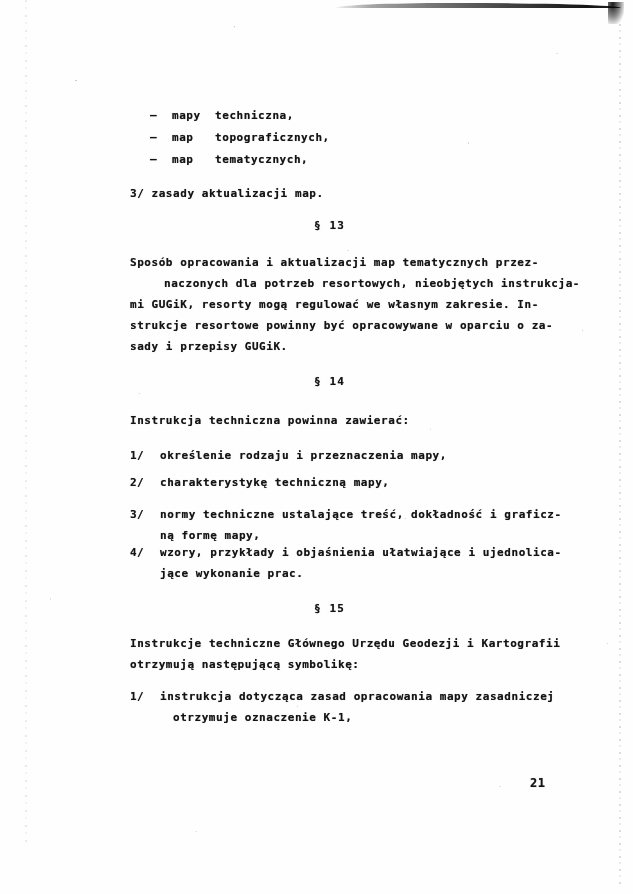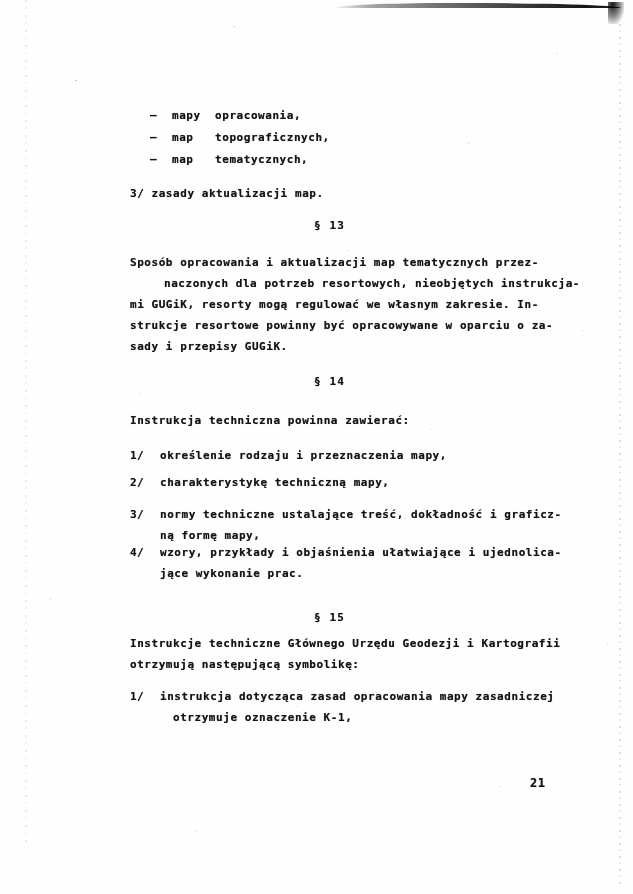--- a/index.html
+++ b/index.html
@@ -159,21 +159,21 @@
 <div class="page">
 
   <div class="scan-top-shadow"></div>
   <div class="scan-corner-shadow"></div>
   <div class="scan-edge-right"></div>
   <div class="scan-edge-left"></div>
 
   <div class="content">
 
     <div class="marker" style="top:109px; left:150px;">–</div>
-    <div class="txt" style="top:109px; left:172px;">mapy  opracowania,</div>
+    <div class="txt" style="top:109px; left:172px;">mapy  techniczna,</div>
 
     <div class="marker" style="top:131px; left:150px;">–</div>
     <div class="txt" style="top:131px; left:172px;">map   topograficznych,</div>
 
     <div class="marker" style="top:153px; left:150px;">–</div>
     <div class="txt" style="top:153px; left:172px;">map   tematycznych,</div>
 
     <div class="txt" style="top:187px; left:130px;text-align:right;">3/ zasady aktualizacji map.</div>
 
     <div class="heading" style="top:219px; left:314px;">§ 13</div>
@@ -195,21 +195,21 @@
     <div class="txt" style="top:476px; left:160px;text-align:center;">charakterystykę techniczną mapy,</div>
 
     <div class="marker" style="top:508px; left:130px;">3/</div>
     <div class="txt" style="top:508px; left:160px;">normy techniczne ustalające treść, dokładność i graficz-</div>
     <div class="txt" style="top:529px; left:160px;">ną formę mapy,</div>
 
     <div class="marker" style="top:546px; left:130px;">4/</div>
     <div class="txt" style="top:546px; left:160px;">wzory, przykłady i objaśnienia ułatwiające i ujednolica-</div>
     <div class="txt" style="top:567px; left:160px;">jące wykonanie prac.</div>
 
-    <div class="heading" style="top:602px; left:314px;margin-top:9px;">§ 15</div>
+    <div class="heading" style="top:602px; left:314px;">§ 15</div>
 
     <div class="txt" style="top:658px; left:130px;">otrzymują następującą symbolikę:</div>
     <div class="txt" style="top:637px; left:130px;">Instrukcje techniczne Głównego Urzędu Geodezji i Kartografii</div>
 
     <div class="marker" style="top:690px; left:130px;">1/</div>
     <div class="txt" style="top:690px; left:160px;">instrukcja dotycząca zasad opracowania mapy zasadniczej</div>
     <div class="txt" style="top:711px; left:160px;margin-left:13px;">otrzymuje oznaczenie K-1,</div>
 
     <div class="pageno" style="top:776px; left:530px;">21</div>
 

